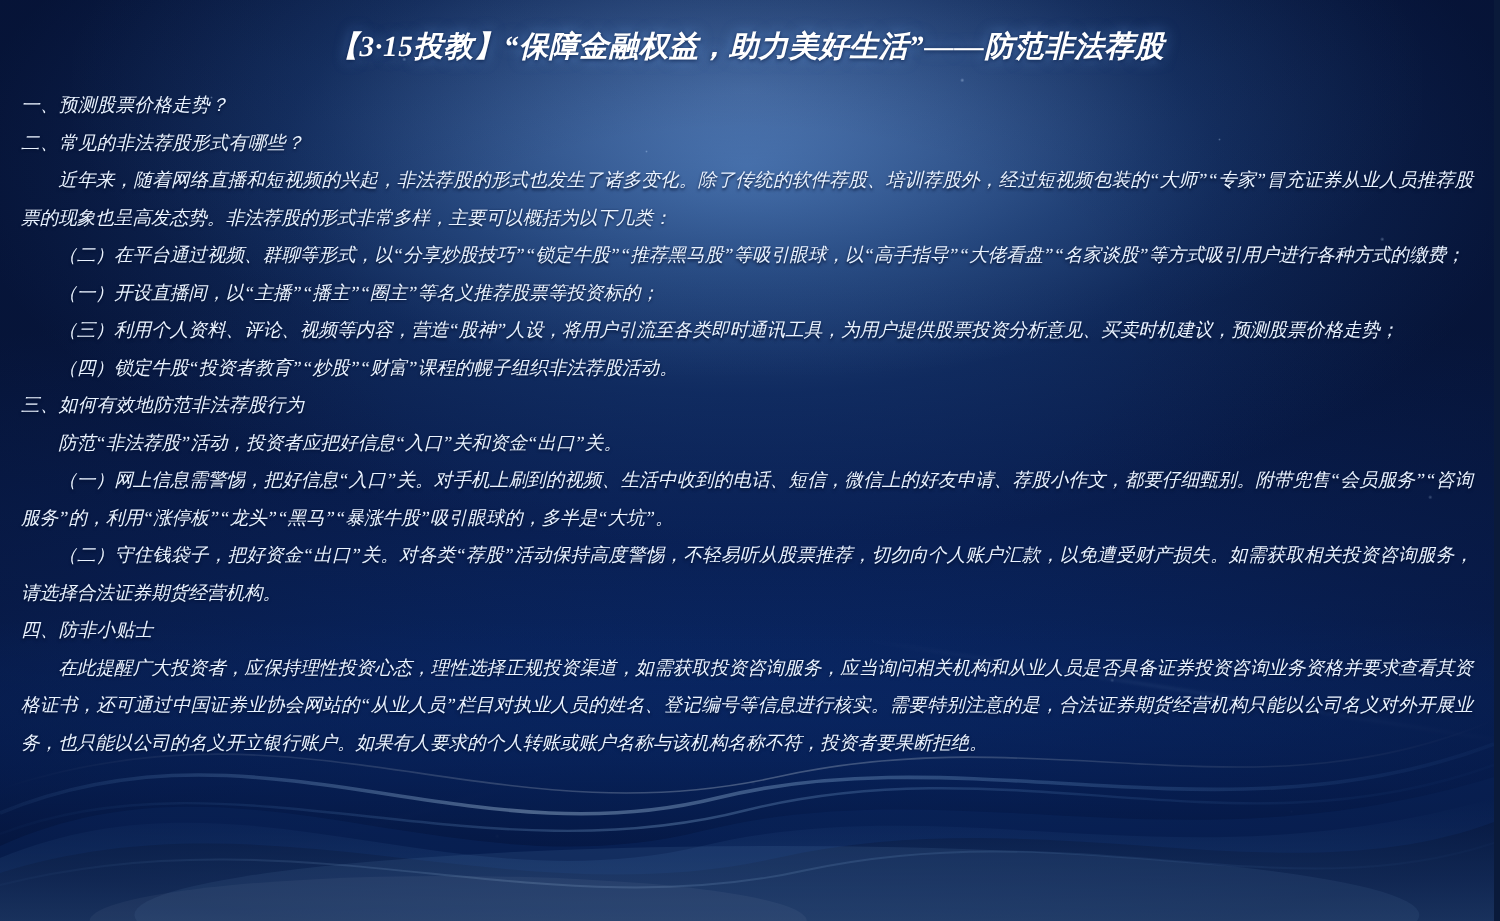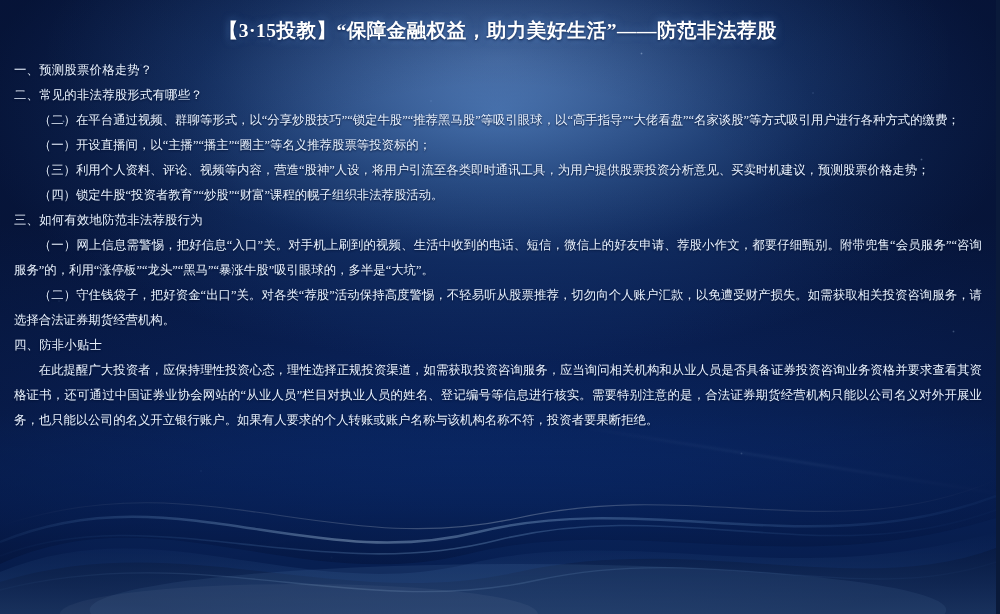--- a/index.html
+++ b/index.html
@@ -10,20 +10,21 @@
   #poster {
     position: relative;
     width: 996px;
     height: 614px;
     overflow: hidden;
     font-family: "Liberation Serif", "DejaVu Serif", serif;
     background:
       radial-gradient(ellipse 70% 55% at 50% 18%, rgba(90,150,225,0.55) 0%, rgba(40,92,170,0.25) 45%, rgba(20,55,125,0.0) 75%),
       radial-gradient(ellipse 120% 70% at 50% 100%, #0d3b8c 0%, #0a2a6b 35%, #091f52 65%, #07163c 100%),
       linear-gradient(180deg, #2f6bb5 0%, #2862ae 18%, #1f5099 42%, #15397c 64%, #0d2760 82%, #081a44 100%);
+    font-style: italic;
   }
 
   
   .vignette {
     position: absolute; inset: 0;
     background: radial-gradient(ellipse 85% 70% at 50% 35%, rgba(255,255,255,0.0) 30%, rgba(4,14,44,0.45) 100%);
     pointer-events: none;
   }
   .glow-top {
     position: absolute;
@@ -178,26 +179,28 @@
 
   <div class="content">
 
     <h1 class="poster-title">【3·15投教】“保障金融权益，助力美好生活”——防范非法荐股</h1>
 
     <div class="body-text">
 
       <p class="heading">一、预测股票价格走势？</p>
 
       <p class="heading">二、常见的非法荐股形式有哪些？</p>
+      <p class="para">近年来，随着网络直播和短视频的兴起，非法荐股的形式也发生了诸多变化。除了传统的软件荐股、培训荐股外，经过短视频包装的“大师”“专家”冒充证券从业人员推荐股票的现象也呈高发态势。非法荐股的形式非常多样，主要可以概括为以下几类：</p>
       <p class="item">（二）在平台通过视频、群聊等形式，以“分享炒股技巧”“锁定牛股”“推荐黑马股”等吸引眼球，以“高手指导”“大佬看盘”“名家谈股”等方式吸引用户进行各种方式的缴费；</p>
       <p class="item">（一）开设直播间，以“主播”“播主”“圈主”等名义推荐股票等投资标的；</p>
       <p class="item">（三）利用个人资料、评论、视频等内容，营造“股神”人设，将用户引流至各类即时通讯工具，为用户提供股票投资分析意见、买卖时机建议，预测股票价格走势；</p>
       <p class="item">（四）锁定牛股“投资者教育”“炒股”“财富”课程的幌子组织非法荐股活动。</p>
 
       <p class="heading">三、如何有效地防范非法荐股行为</p>
+      <p class="para">防范“非法荐股”活动，投资者应把好信息“入口”关和资金“出口”关。</p>
       <p class="item">（一）网上信息需警惕，把好信息“入口”关。对手机上刷到的视频、生活中收到的电话、短信，微信上的好友申请、荐股小作文，都要仔细甄别。附带兜售“会员服务”“咨询服务”的，利用“涨停板”“龙头”“黑马”“暴涨牛股”吸引眼球的，多半是“大坑”。</p>
       <p class="item">（二）守住钱袋子，把好资金“出口”关。对各类“荐股”活动保持高度警惕，不轻易听从股票推荐，切勿向个人账户汇款，以免遭受财产损失。如需获取相关投资咨询服务，请选择合法证券期货经营机构。</p>
 
       <p class="heading">四、防非小贴士</p>
       <p class="para">在此提醒广大投资者，应保持理性投资心态，理性选择正规投资渠道，如需获取投资咨询服务，应当询问相关机构和从业人员是否具备证券投资咨询业务资格并要求查看其资格证书，还可通过中国证券业协会网站的“从业人员”栏目对执业人员的姓名、登记编号等信息进行核实。需要特别注意的是，合法证券期货经营机构只能以公司名义对外开展业务，也只能以公司的名义开立银行账户。如果有人要求的个人转账或账户名称与该机构名称不符，投资者要果断拒绝。</p>
 
     </div>
   </div>
 </div>
 

